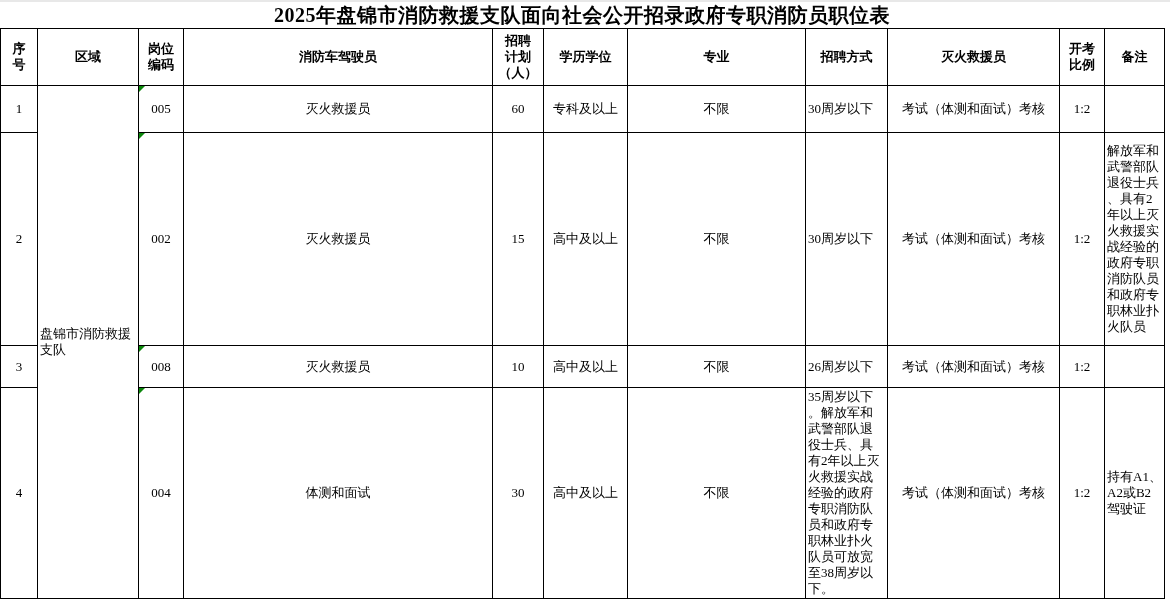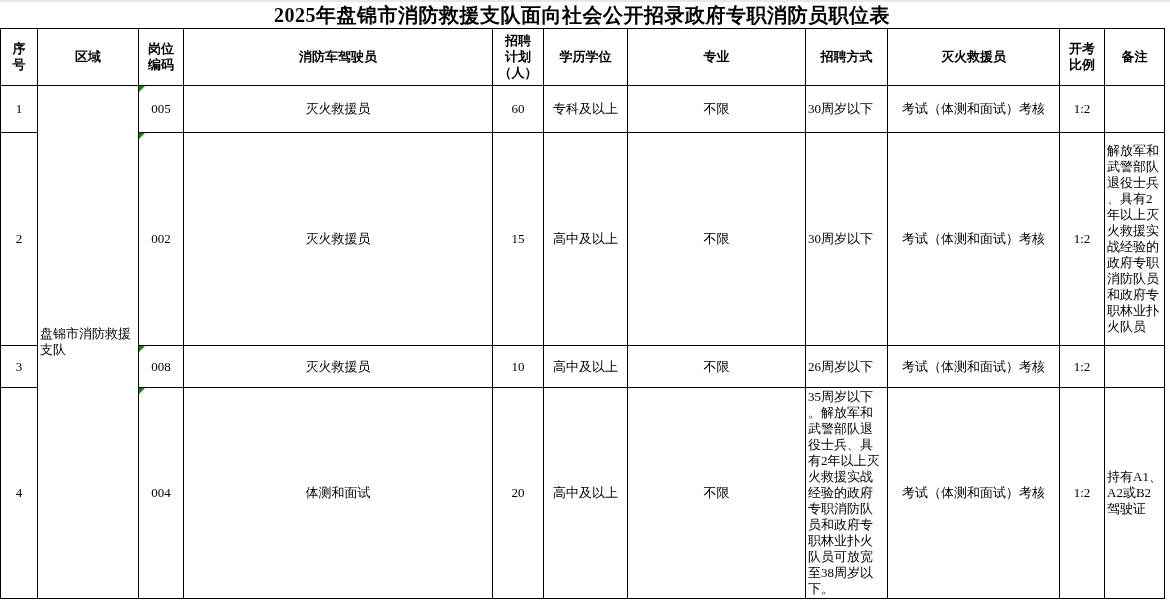--- a/index.html
+++ b/index.html
@@ -119,21 +119,21 @@
       <td class="wrap">26周岁以下</td>
       <td>考试（体测和面试）考核</td>
       <td>1:2</td>
       <td class="wrap"></td>
     </tr>
 
     <tr class="h-r4">
       <td>4</td>
       <td class="code-cell"><span class="tri"></span><span>004</span></td>
       <td>体测和面试</td>
-      <td>20</td>
+      <td>30</td>
       <td>高中及以上</td>
       <td>不限</td>
       <td class="wrap">35周岁以下。解放军和武警部队退役士兵、具有2年以上灭火救援实战经验的政府专职消防队员和政府专职林业扑火队员可放宽至38周岁以下。</td>
       <td>考试（体测和面试）考核</td>
       <td>1:2</td>
       <td class="wrap">持有A1、A2或B2驾驶证</td>
     </tr>
   </tbody>
 </table>
 

